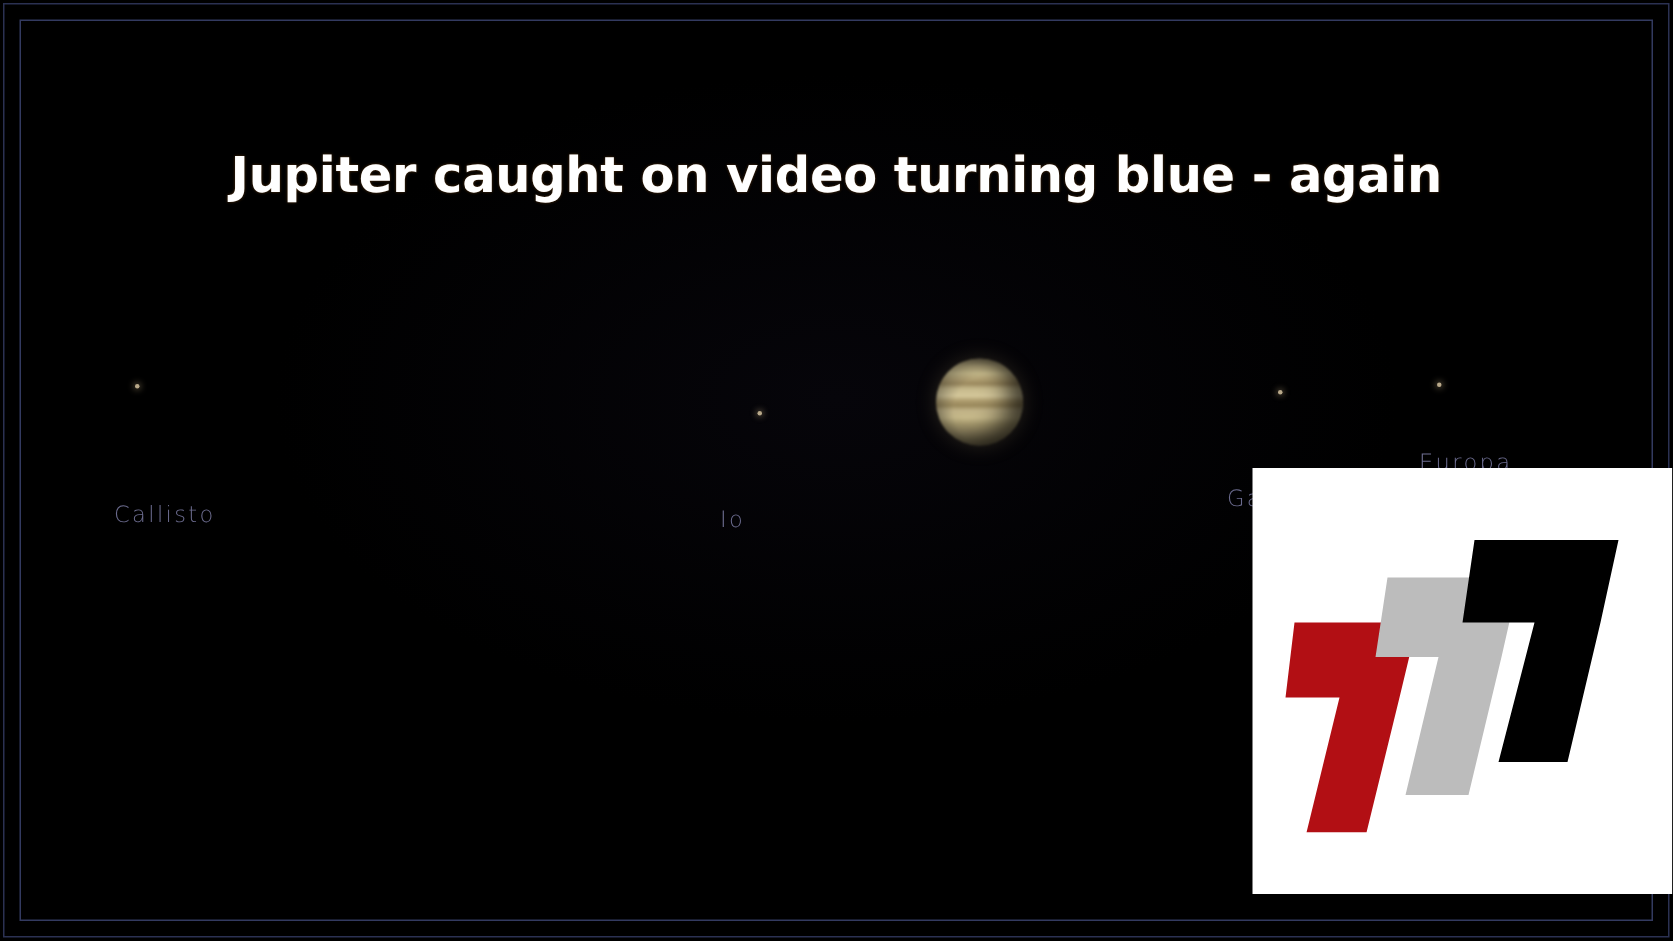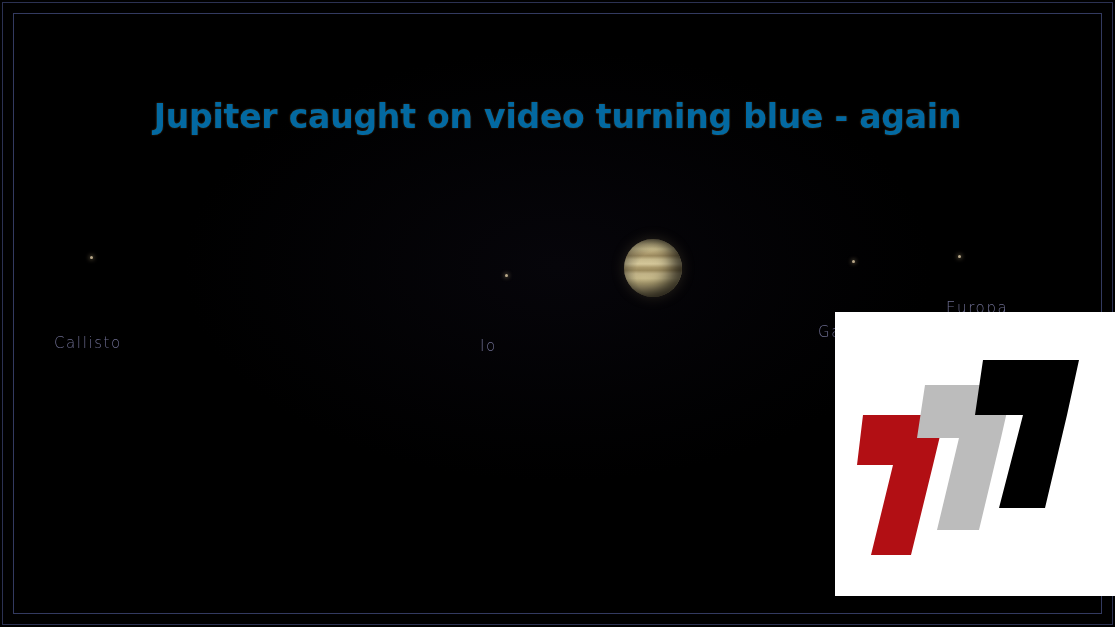--- a/index.html
+++ b/index.html
@@ -56,21 +56,21 @@
   #headline {
     position: absolute;
     left: 0;
     top: 97px;
     width: 1115px;
     text-align: center;
     font-family: "DejaVu Sans", sans-serif;
     font-size: 33px;
     font-weight: bold;
     letter-spacing: -0.2px;
-    color: #0369a1;
+    color: #ffffff;
     text-shadow: 0 0 2px rgba(236,138,34,0.35);
     white-space: nowrap;
   }
 
   
   #jupiter-disk {
     position: absolute;
     left: 624px;
     top: 239px;
     width: 58px;
@@ -169,21 +169,21 @@
 
   <div class="frame-border-outer"></div>
   <div class="frame-border-inner"></div>
 
   <div id="headline">Jupiter caught on video turning blue - again</div>
 
   <div id="jupiter-disk"></div>
 
   <div id="moons-layer">
       <div class="moon-dot" style="left: 90px; top: 256px; width: 3px; height: 3px;"></div>
-      <div class="moon-label" style="left: 54px; top: 334px;">Callisto</div>
+      <div class="moon-label" style="left: 76px; top: 334px;">Callisto</div>
       <div class="moon-dot" style="left: 505px; top: 274px; width: 3px; height: 3px;"></div>
       <div class="moon-label" style="left: 480px; top: 337px;">Io</div>
       <div class="moon-dot" style="left: 852px; top: 260px; width: 3px; height: 3px;"></div>
       <div class="moon-label" style="left: 818px; top: 323px;">Ganymede</div>
       <div class="moon-dot" style="left: 958px; top: 255px; width: 3px; height: 3px;"></div>
       <div class="moon-label" style="left: 946px; top: 299px;">Europa</div>
     </div>
 
 
   <div id="logo-overlay" style="background: rgb(255, 255, 255);">

